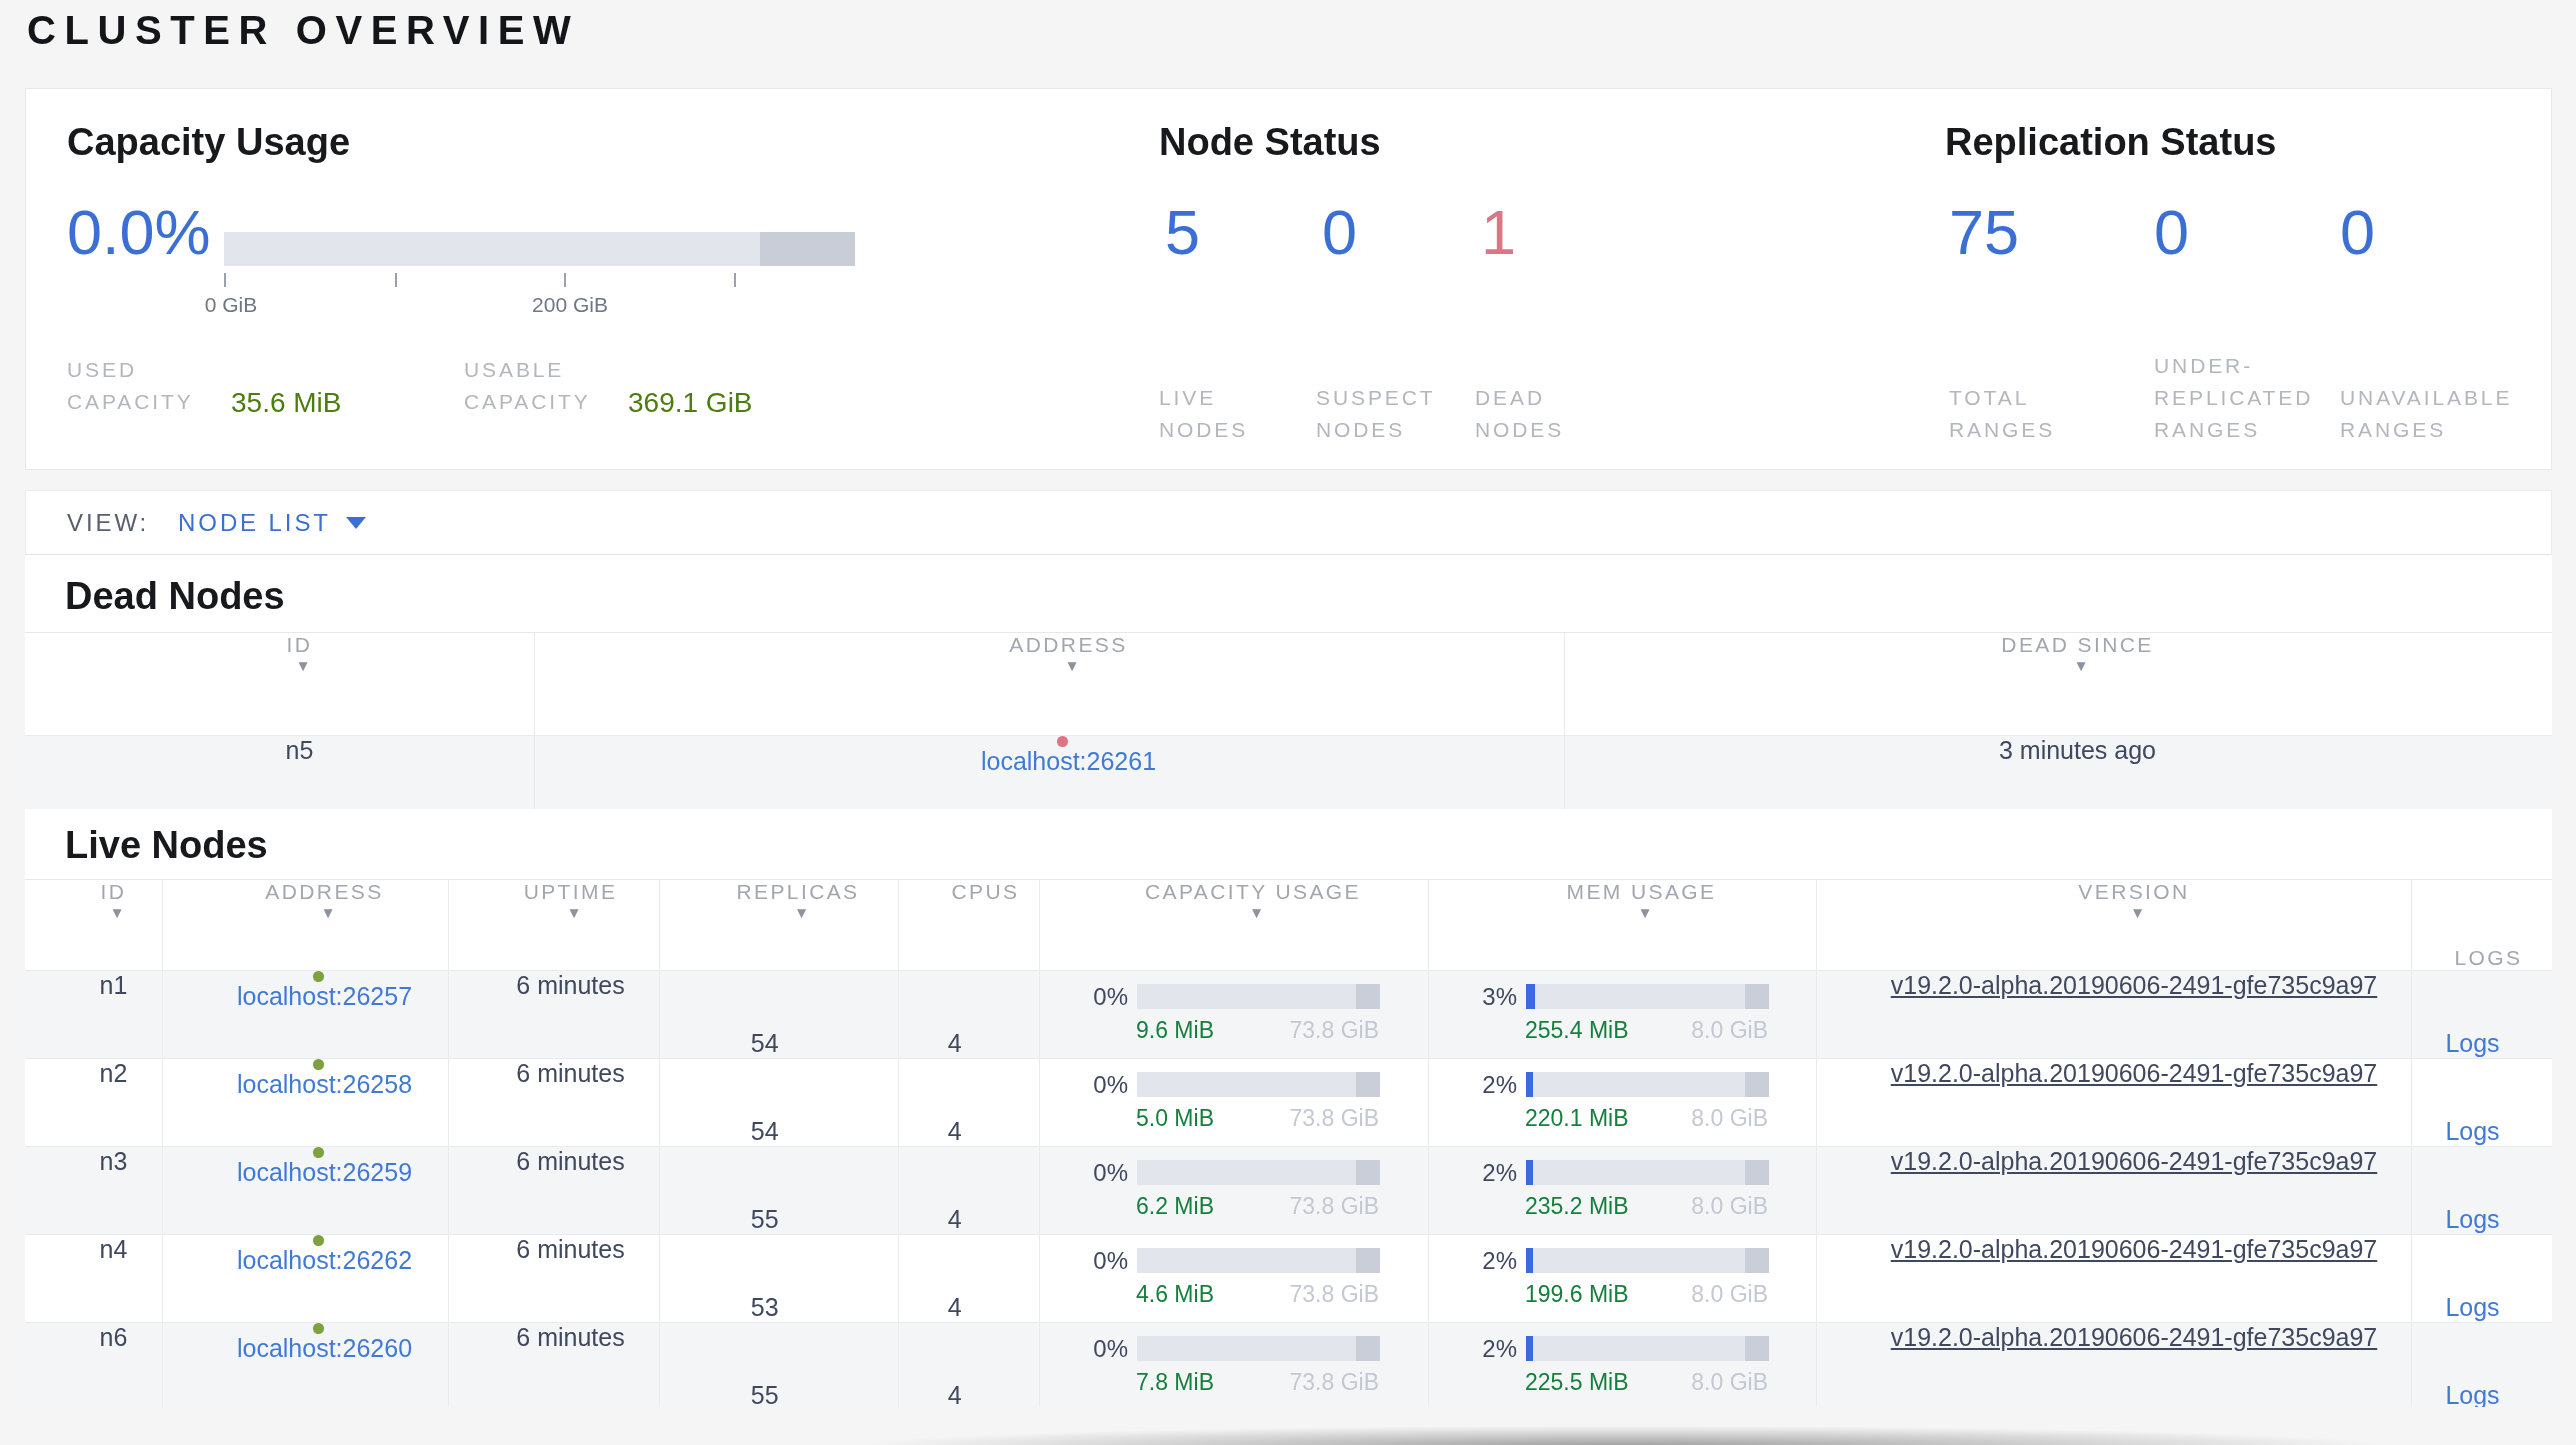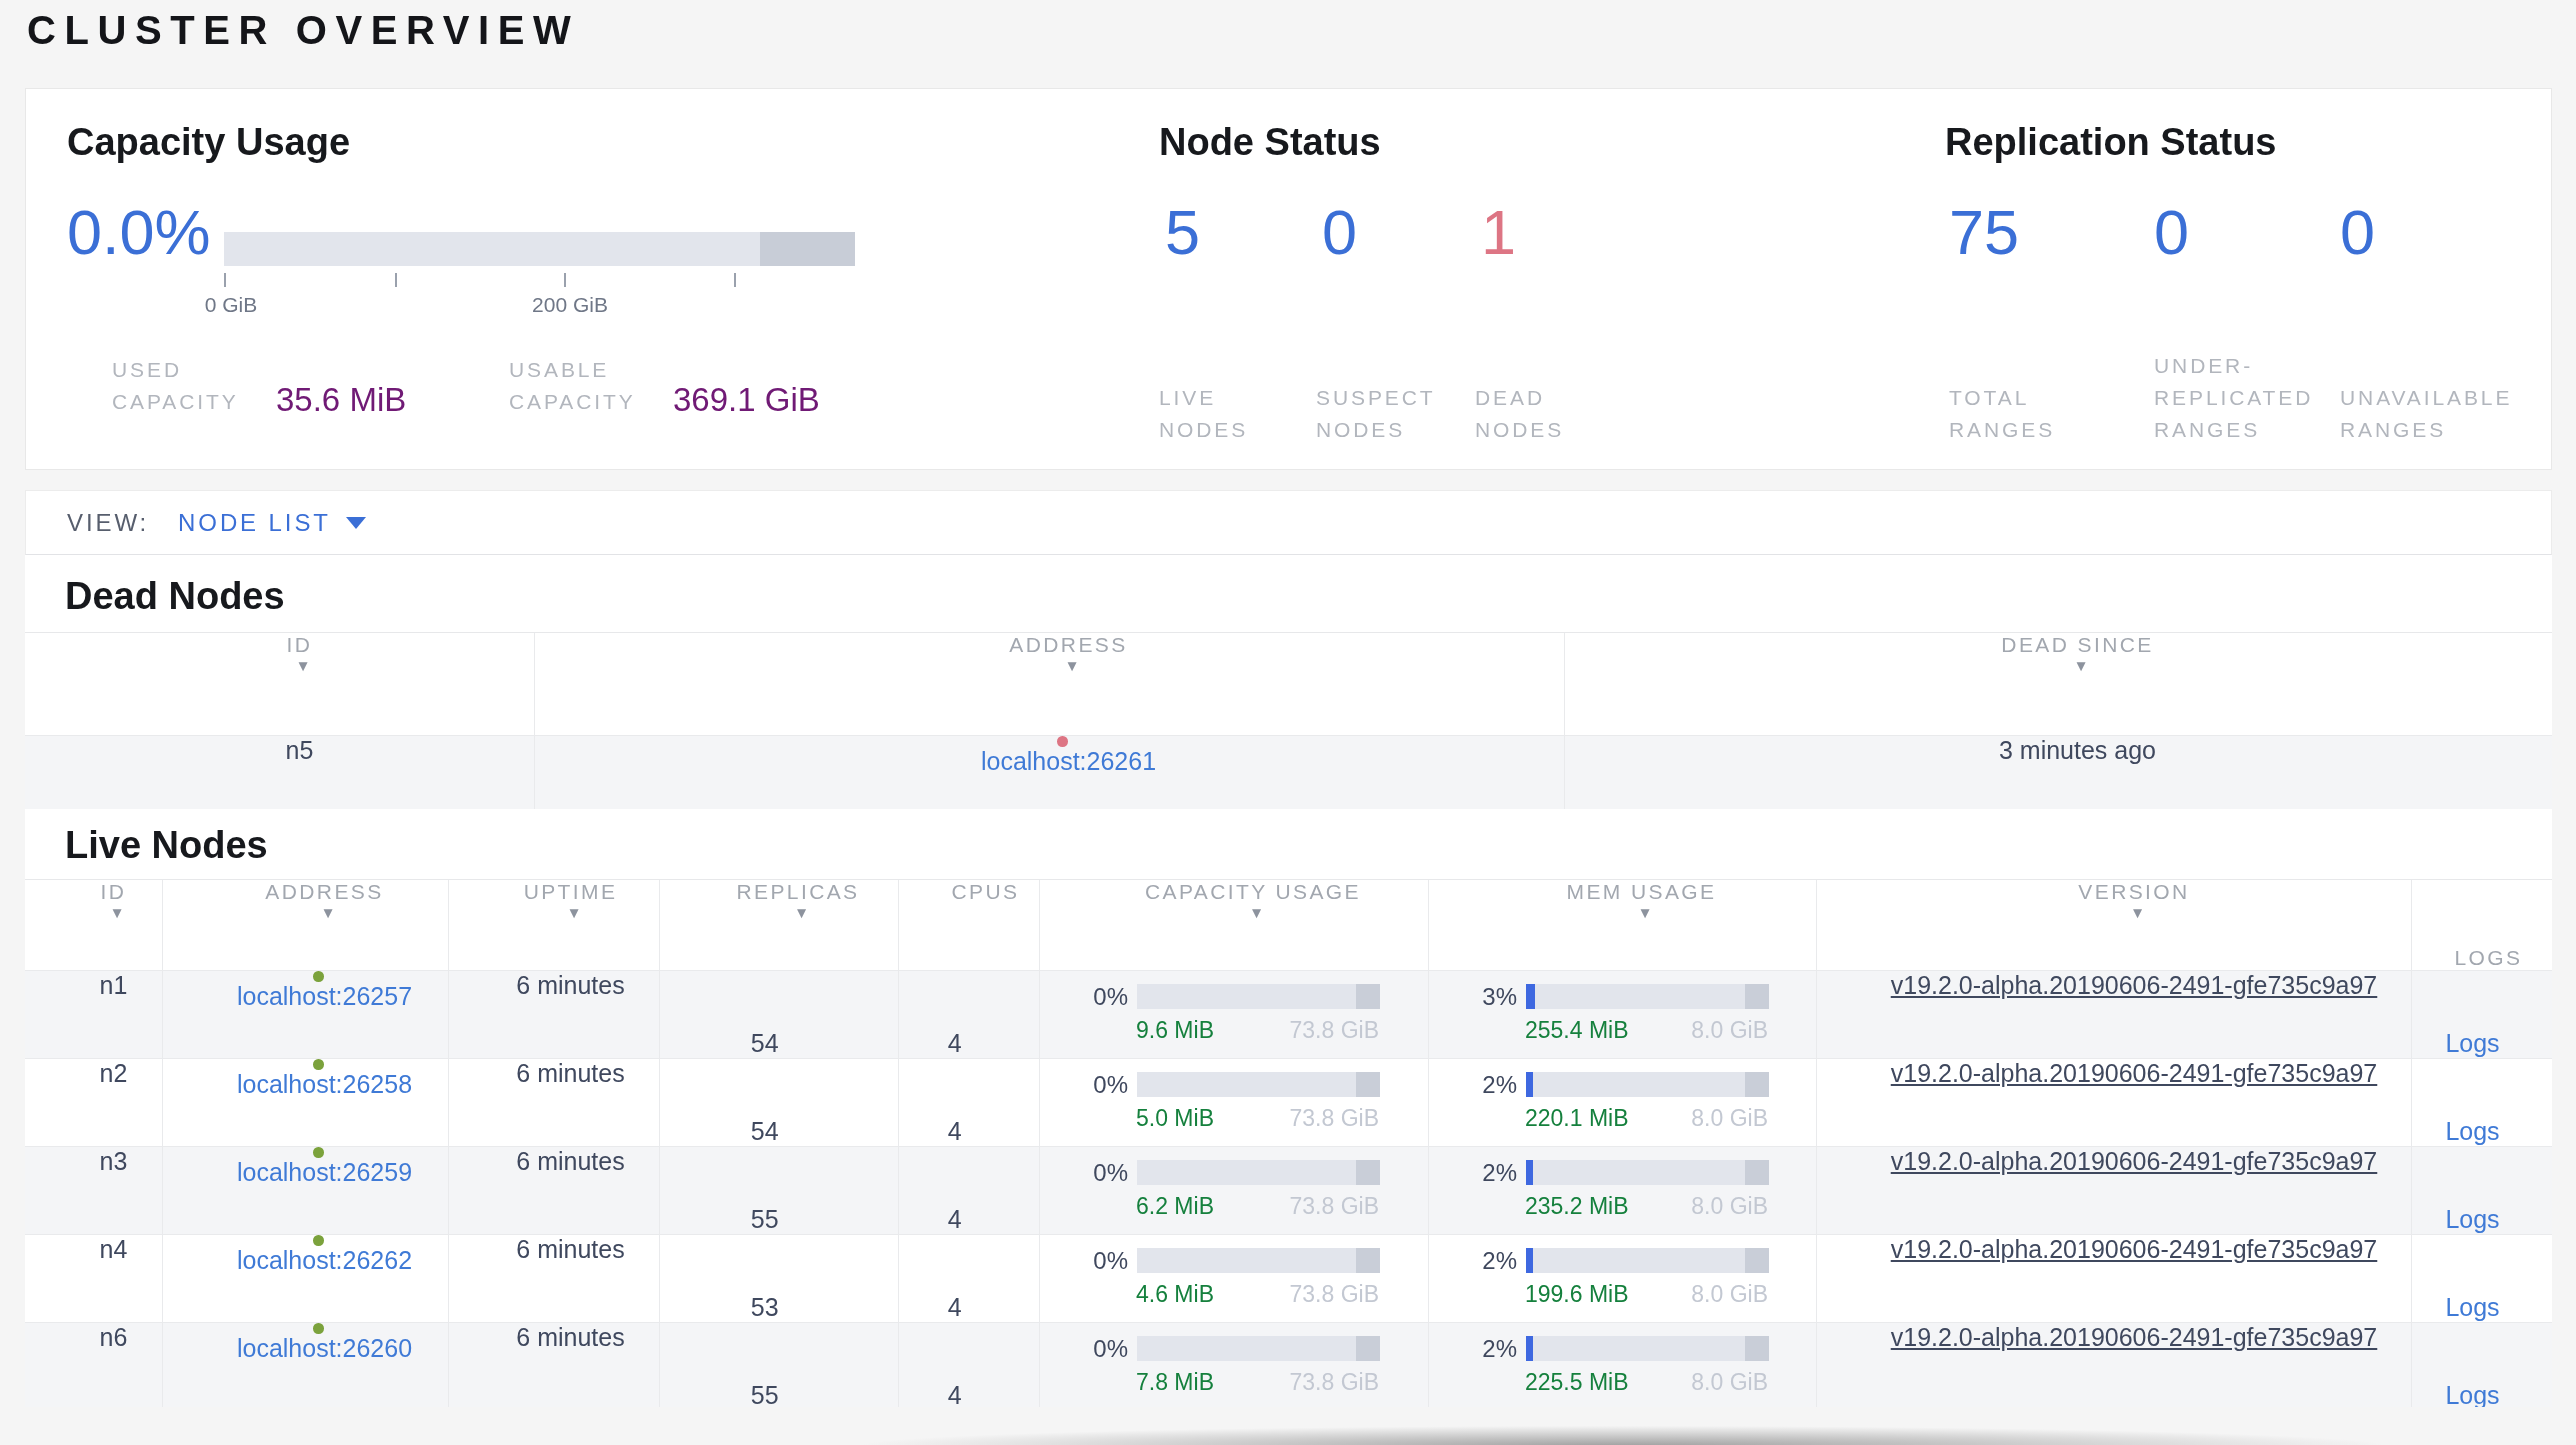--- a/index.html
+++ b/index.html
@@ -21,22 +21,22 @@
               color:#b2b6bd;line-height:32px;top:250px;}
 
   
   .cap-bar{position:absolute;left:198px;top:143px;width:631px;height:34px;background:#e2e5ec;}
   .cap-bar .extra{position:absolute;right:0;top:0;height:100%;width:15.1%;background:#c8cdd7;}
   .cap-bar .fill{position:absolute;left:0;top:0;height:100%;background:#3e68e0;}
   .tick{position:absolute;top:184px;width:1.9px;height:14.3px;background:#9aa1ad;}
   .tick-label{position:absolute;top:204px;transform:translateX(-50%);
               font-size:21px;color:#6f7787;white-space:nowrap;}
   .cap-stat{position:absolute;top:265px;display:flex;align-items:flex-end;}
-  .cap-stat .lbl{width:164px;font-size:21px;letter-spacing:2.9px;color:#b2b6bd;line-height:31.5px;margin-left:45px;}
-  .cap-stat .val{font-size:33px;color:#701a75;margin-bottom:-1.9px;white-space:nowrap;}
+  .cap-stat .lbl{width:164px;font-size:21px;letter-spacing:2.9px;color:#b2b6bd;line-height:31.5px;}
+  .cap-stat .val{font-size:28px;color:#4d7c0f;margin-bottom:-1.9px;white-space:nowrap;}
 
   
   .view-bar{position:absolute;left:25px;top:490px;width:2527px;height:65px;background:#fff;
             border:1px solid #ececec;border-bottom:1.9px solid #e2e3e6;box-sizing:border-box;
             display:flex;align-items:center;padding-left:41px;}
   .view-label{font-size:24px;letter-spacing:2.9px;color:#575e6d;}
   .view-select{display:flex;align-items:center;margin-left:29px;cursor:pointer;}
   .view-value{font-size:24px;letter-spacing:2.9px;color:#3b6fd6;}
   .view-caret{width:0;height:0;border-left:10.5px solid transparent;border-right:10.5px solid transparent;
               border-top:12.4px solid #3b6fd6;margin-left:15.3px;margin-top:1.9px;}

